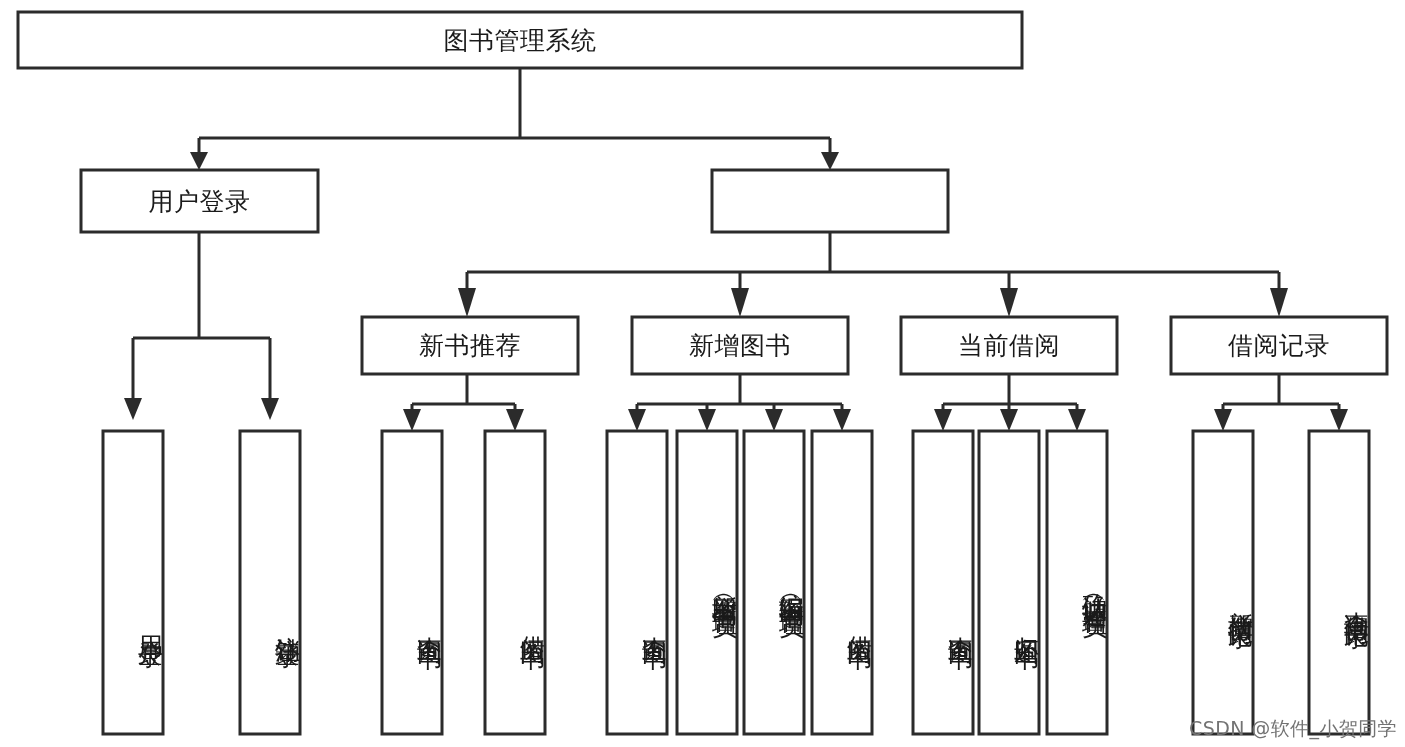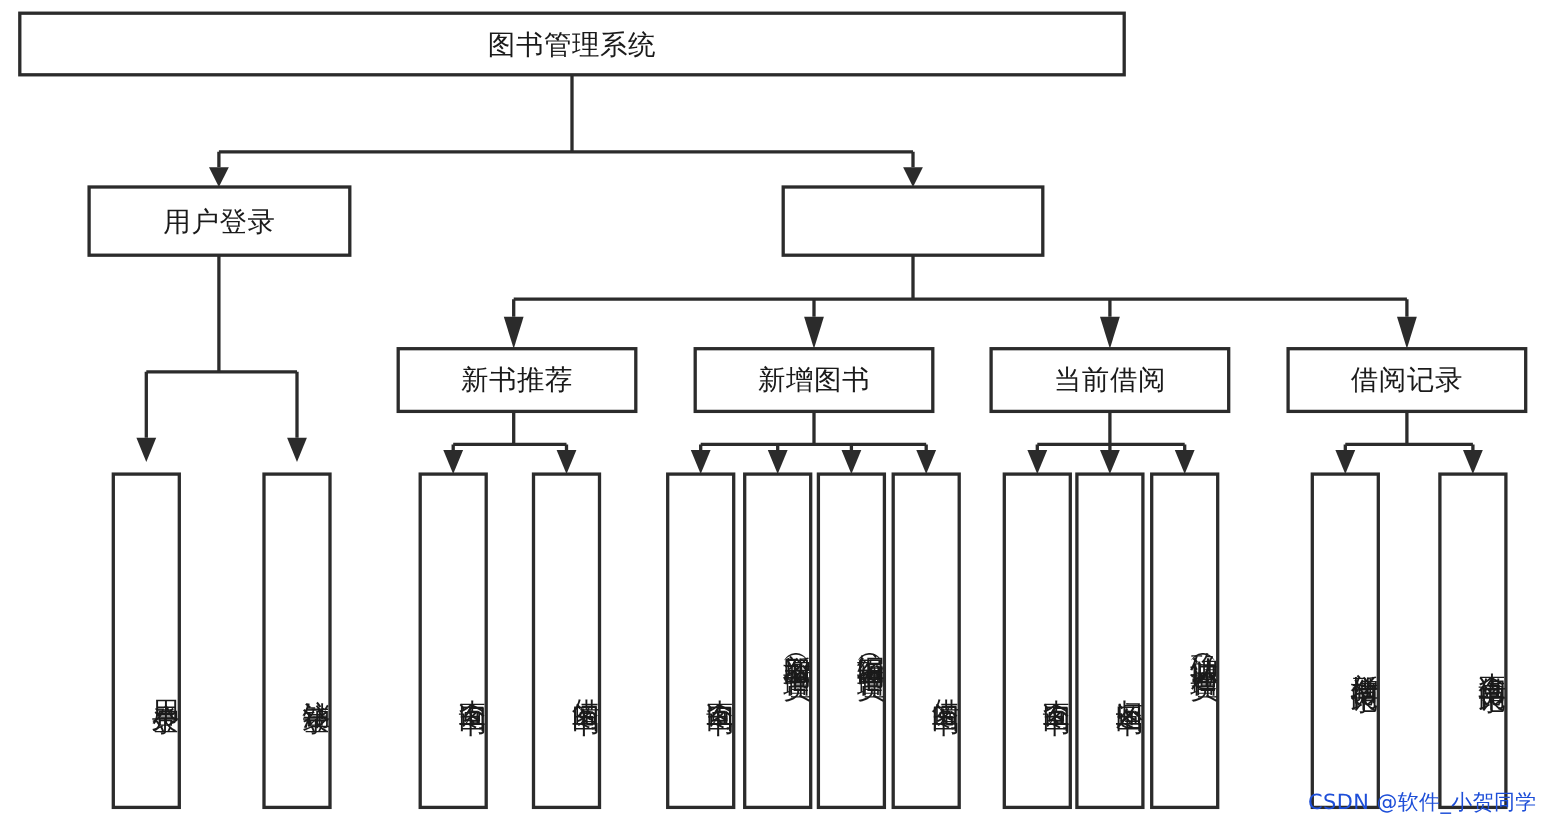--- a/index.html
+++ b/index.html
@@ -61,21 +61,21 @@
     font-size: 25px;
     letter-spacing: 3px;
     line-height: 1.0;
     align-items: flex-start;
     padding-top: 4px;
   }
   .watermark {
     position: absolute;
     right: 8px;
     bottom: 5px;
-    color: #1d4ed8;
+    color: #737373;
     font-size: 19px;
     font-family: "DejaVu Sans", "Liberation Sans", sans-serif;
     letter-spacing: 0.4px;
     white-space: nowrap;
     pointer-events: none;
   }
 </style>
 </head>
 <body>
 

